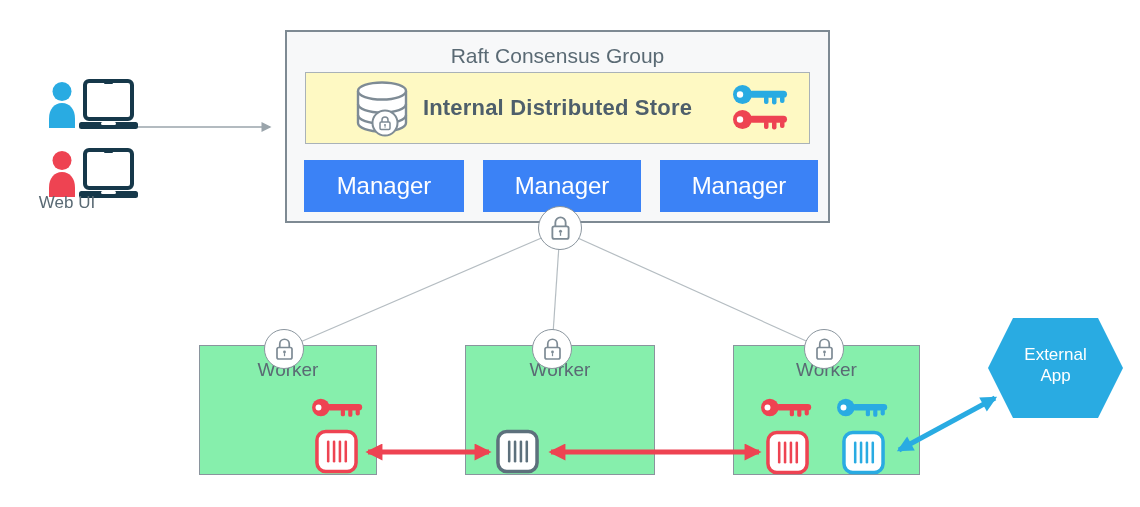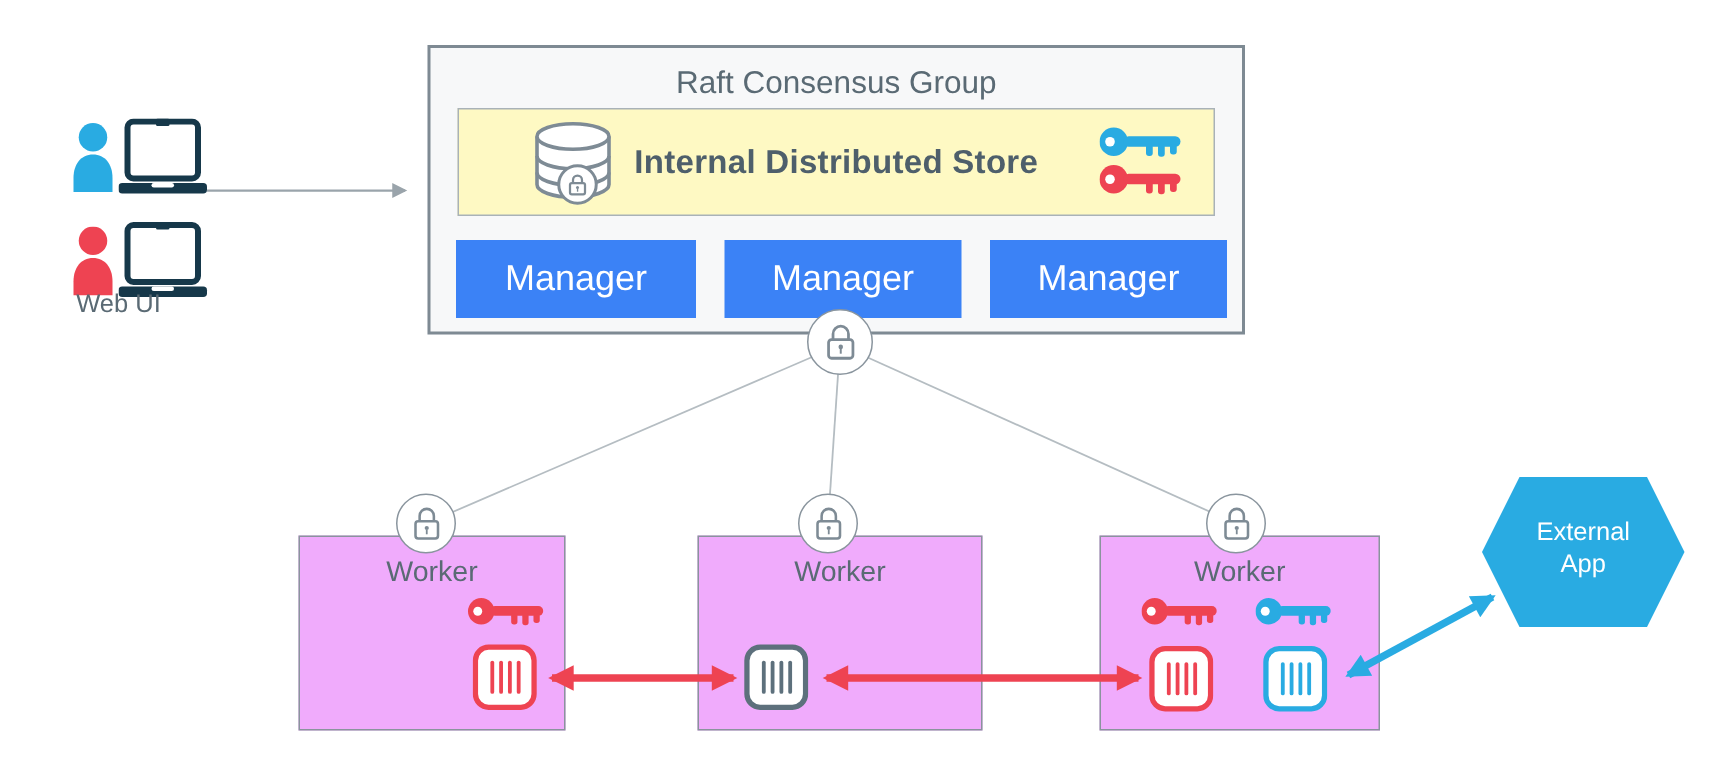--- a/index.html
+++ b/index.html
@@ -11,33 +11,33 @@
   
   .raft-box{left:285px;top:30px;width:545px;height:193px;background:#f7f8f9;
             border:2px solid #7e8a93;box-sizing:border-box;}
   .raft-title{left:0;right:0;top:12px;text-align:center;font-size:21px;color:#5a6a74;}
   .store-box{left:18px;top:40px;width:505px;height:72px;background:#fef9c3;
              border:1.5px solid #a9b2b8;box-sizing:border-box;}
   .store-label{left:0;right:0;top:50%;transform:translateY(-50%);text-align:center;
                font-weight:bold;font-size:22px;color:#4e5f6b;letter-spacing:.2px;}
   .manager-box{top:128px;height:52px;background:#3b82f6;color:#fff;text-align:center;}
   .manager-box span{line-height:52px;font-size:24px;}
-  .worker-box{top:357px;height:130px;background:#f0abfc;border:1.5px solid #8a949d;
+  .worker-box{top:345px;height:130px;background:#86efac;border:1.5px solid #8a949d;
               box-sizing:border-box;}
   .worker-label{left:0;right:0;top:13px;text-align:center;font-size:19px;color:#5a6a74;}
 
   
   .lockc{width:40px;height:40px;border-radius:50%;background:#fff;border:1.5px solid #8a959e;
          box-sizing:border-box;display:flex;align-items:center;justify-content:center;}
   .lockc.big{width:44px;height:44px;}
 
   
   .c-blue{color:#29abe2;} .c-red{color:#ee4352;} .c-gray{color:#5d707c;}
 
-  .webui-label{left:44px;top:193px;width:70px;text-align:center;font-size:17px;color:#5a6a74;}
+  .webui-label{left:32px;top:193px;width:70px;text-align:center;font-size:17px;color:#5a6a74;}
 
   .hex-label{left:0;top:0;width:139px;height:104px;display:flex;flex-direction:column;
              align-items:center;justify-content:center;color:#fff;font-size:17px;
              line-height:1.25;text-align:center;padding-bottom:6px;box-sizing:border-box;}
 </style>
 </head>
 <body>
 
 <div class="canvas">
 

